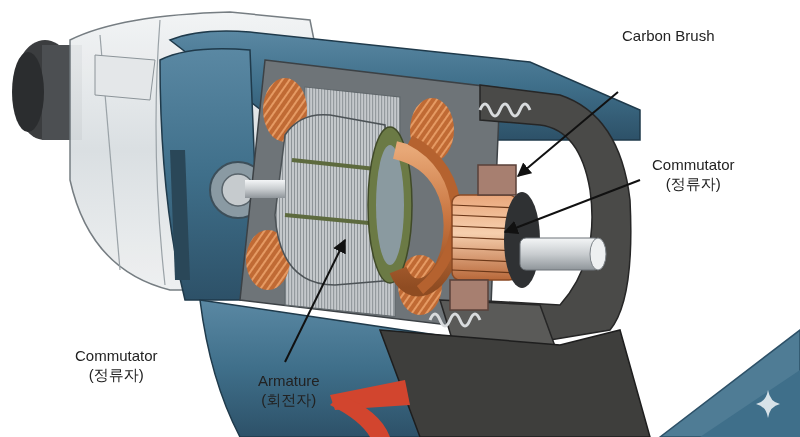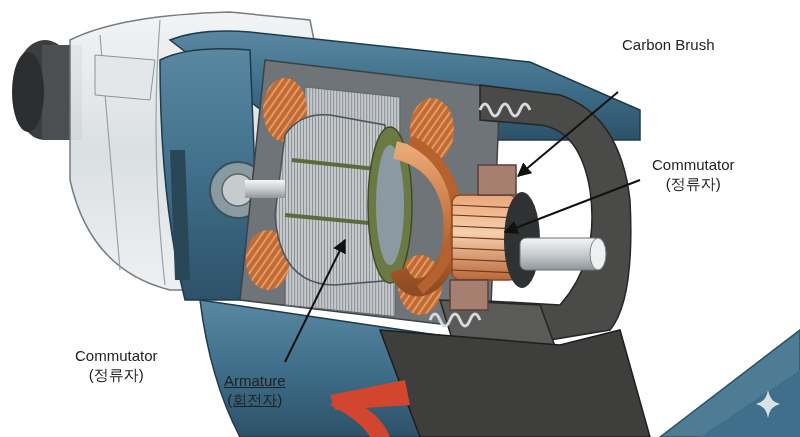--- a/index.html
+++ b/index.html
@@ -151,28 +151,28 @@
       <path d="M768,390 q2,12 12,14 q-10,2 -12,14 q-2,-12 -12,-14 q10,-2 12,-14 z" fill="#d7e2e8"></path>
     </g>
 
     <g fill="none" stroke="#111" stroke-width="2">
       <line x1="618" y1="92" x2="518" y2="176" marker-end="url(#arrow)"></line>
       <line x1="640" y1="180" x2="505" y2="232" marker-end="url(#arrow)"></line>
       <line x1="285" y1="362" x2="345" y2="240" marker-end="url(#arrow)"></line>
     </g>
   </svg>
 
-  <div class="label" style="left:622px; top:35px;">
+  <div class="label" style="left:622px; top:26px;">
     <span class="en">Carbon Brush</span>
   </div>
   <div class="label" style="left:652px; top:155px;">
     <span class="en">Commutator</span>
     <span class="ko">(정류자)</span>
   </div>
   <div class="label" style="left:75px; top:346px;">
     <span class="en">Commutator</span>
     <span class="ko">(정류자)</span>
   </div>
-  <div class="label" style="left:224px; top:371px;text-decoration:underline;">
+  <div class="label" style="left:258px; top:371px;">
     <span class="en">Armature</span>
     <span class="ko">(회전자)</span>
   </div>
 </div>
 
 </body></html>

